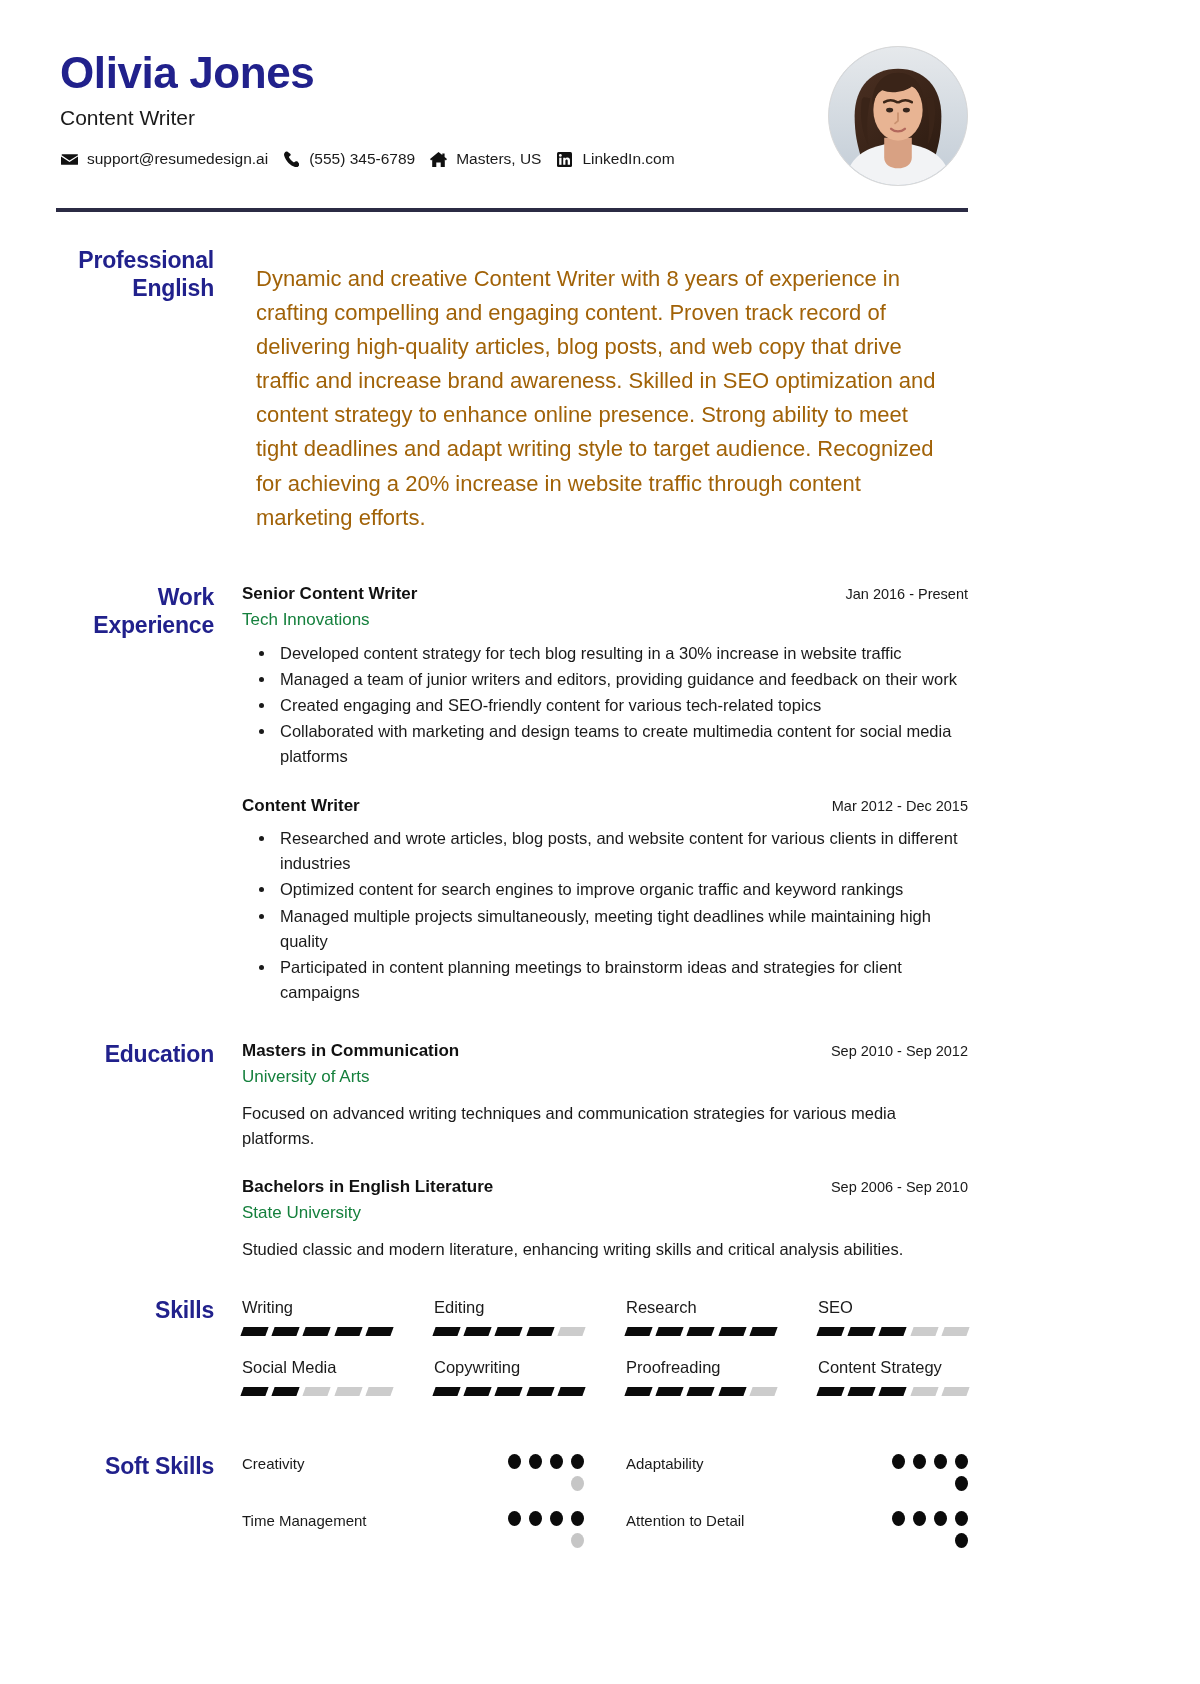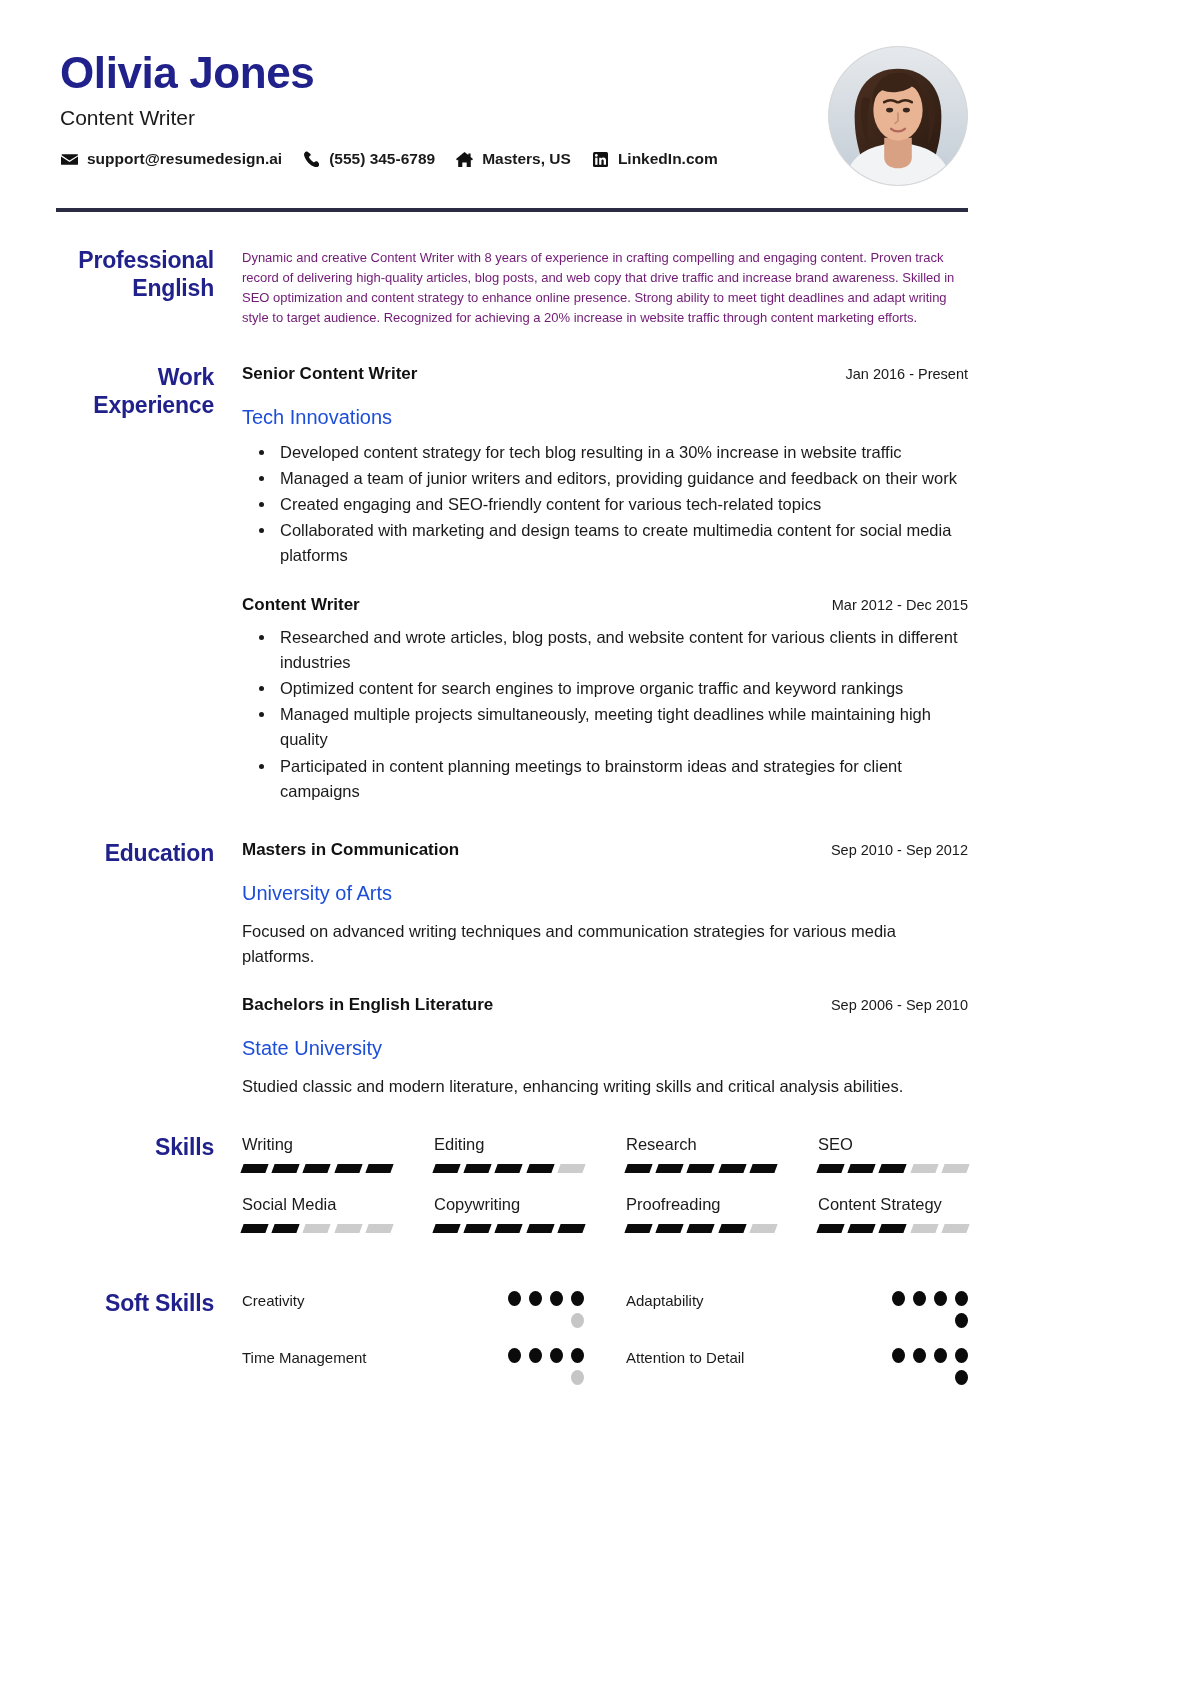--- a/index.html
+++ b/index.html
@@ -49,23 +49,22 @@
     display: flex;
     align-items: center;
     flex-wrap: wrap;
     gap: 0px;
     font-size: 15.5px;
     color: #1a1a1a;
   }
   .contact-item {
     display: inline-flex;
     align-items: center;
-    margin-right: 20px;
+    margin-right: 14px;
     white-space: nowrap;
-    font-weight: bold;
   }
   .contact-item .ci-icon {
     display: inline-flex;
     align-items: center;
     justify-content: center;
     width: 19px;
     height: 16px;
     margin-right: 8px;
     color: #111111;
   }
@@ -105,24 +104,24 @@
     font-weight: bold;
     line-height: 1.22;
     letter-spacing: -0.2px;
   }
   .section-body {
     flex: 1 1 auto;
     min-width: 0;
   }
 
   .summary-text {
-    font-size: 13px;
+    font-size: 22px;
     line-height: 1.55;
-    color: #701a75;
-    margin: 0;
+    color: #a16207;
+    margin: 14px;
     padding-top: 2px;
   }
 
   
   .entry { margin-bottom: 26px; }
   .entry:last-child { margin-bottom: 0; }
   .entry-head {
     display: flex;
     align-items: baseline;
     justify-content: space-between;
@@ -134,23 +133,23 @@
     color: #111111;
     line-height: 1.3;
   }
   .entry-date {
     font-size: 14.5px;
     color: #1a1a1a;
     white-space: nowrap;
     flex: 0 0 auto;
   }
   .entry-org {
-    font-size: 20px;
-    color: #1d4ed8;
-    margin-top: 19px;
+    font-size: 17px;
+    color: #15803d;
+    margin-top: 4px;
     line-height: 1.35;
   }
   .entry-desc {
     font-size: 16.5px;
     color: #1a1a1a;
     line-height: 1.5;
     margin-top: 12px;
   }
   ul.bullets {
     margin: 9px 0 0 0;

